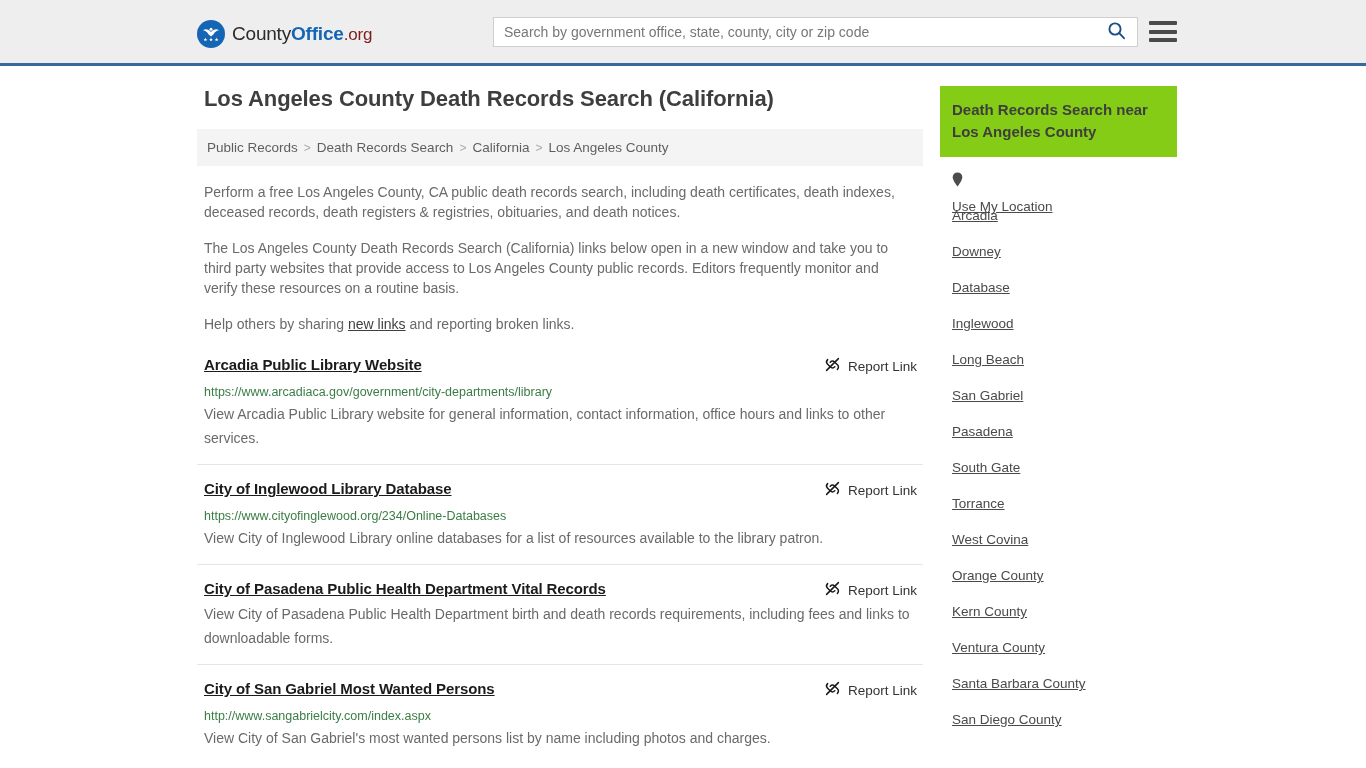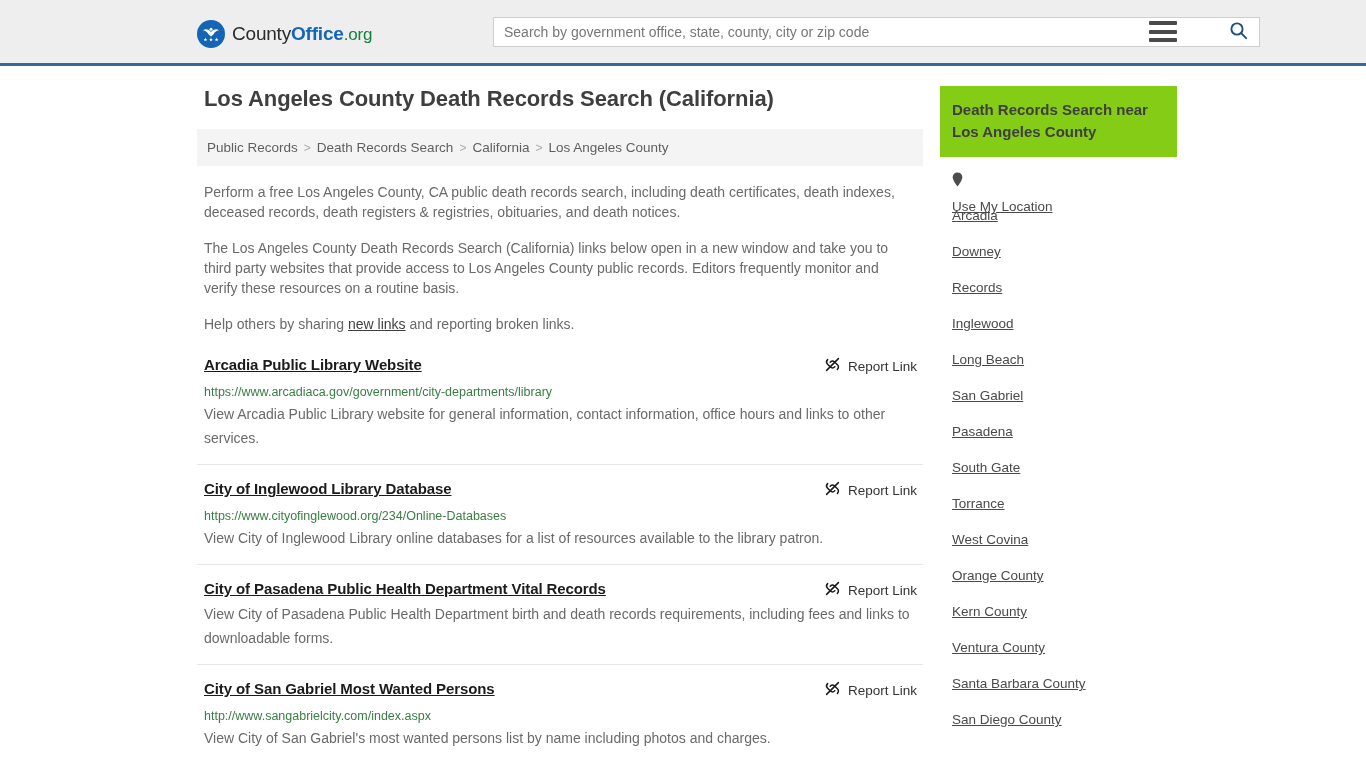--- a/index.html
+++ b/index.html
@@ -41,27 +41,27 @@
   }
   .logo-circle svg { display: block; }
   #brand-text {
     font-size: 19px;
     letter-spacing: -0.2px;
     color: #2b2b2b;
     white-space: nowrap;
   }
   #brand-text .b-county { color: #2b2b2b; }
   #brand-text .b-office { color: #1565b5; font-weight: 700; }
-  #brand-text .b-org { color: #15803d; font-size: 17px; }
+  #brand-text .b-org { color: #7f1d1d; font-size: 17px; }
 
   #search-wrap {
     position: absolute;
     left: 493px;
     top: 17px;
-    width: 767px;
+    width: 645px;
     height: 30px;
     display: flex;
     align-items: stretch;
     border-radius: 12px;
   }
   #search-input {
     flex: 1;
     border: 1px solid #cfcfcf;
     border-right: none;
     background: #fff;
@@ -379,21 +379,21 @@
           <a href="#" class="side-link">Use My Location</a>
         </div>
 
         <div class="side-link-row">
           <a href="#" class="side-link">Arcadia</a>
         </div>
         <div class="side-link-row">
           <a href="#" class="side-link">Downey</a>
         </div>
         <div class="side-link-row">
-          <a href="#" class="side-link">Records</a>
+          <a href="#" class="side-link">Database</a>
         </div>
         <div class="side-link-row">
           <a href="#" class="side-link">Inglewood</a>
         </div>
         <div class="side-link-row">
           <a href="#" class="side-link">Long Beach</a>
         </div>
         <div class="side-link-row">
           <a href="#" class="side-link">San Gabriel</a>
         </div>

